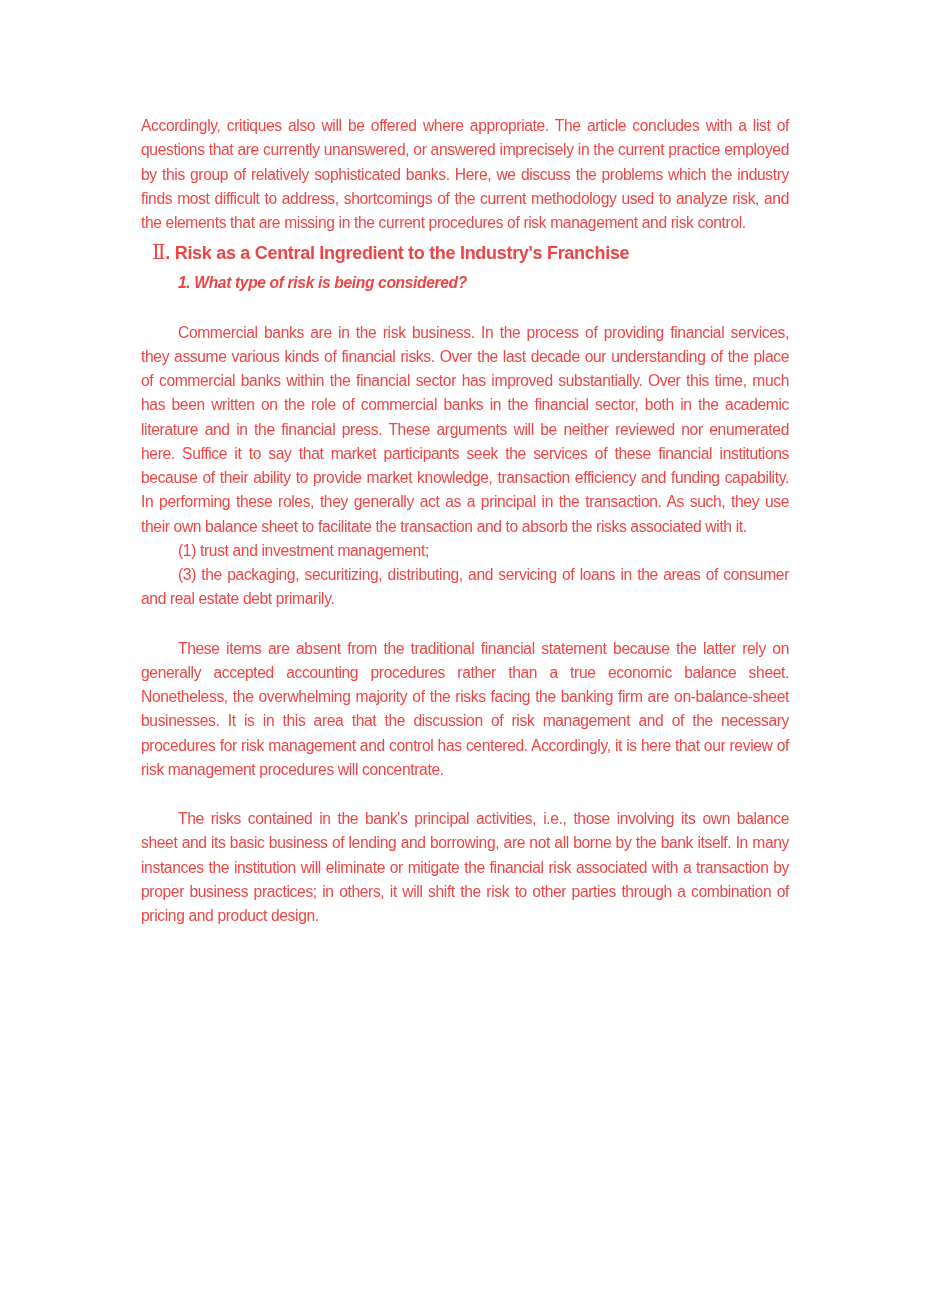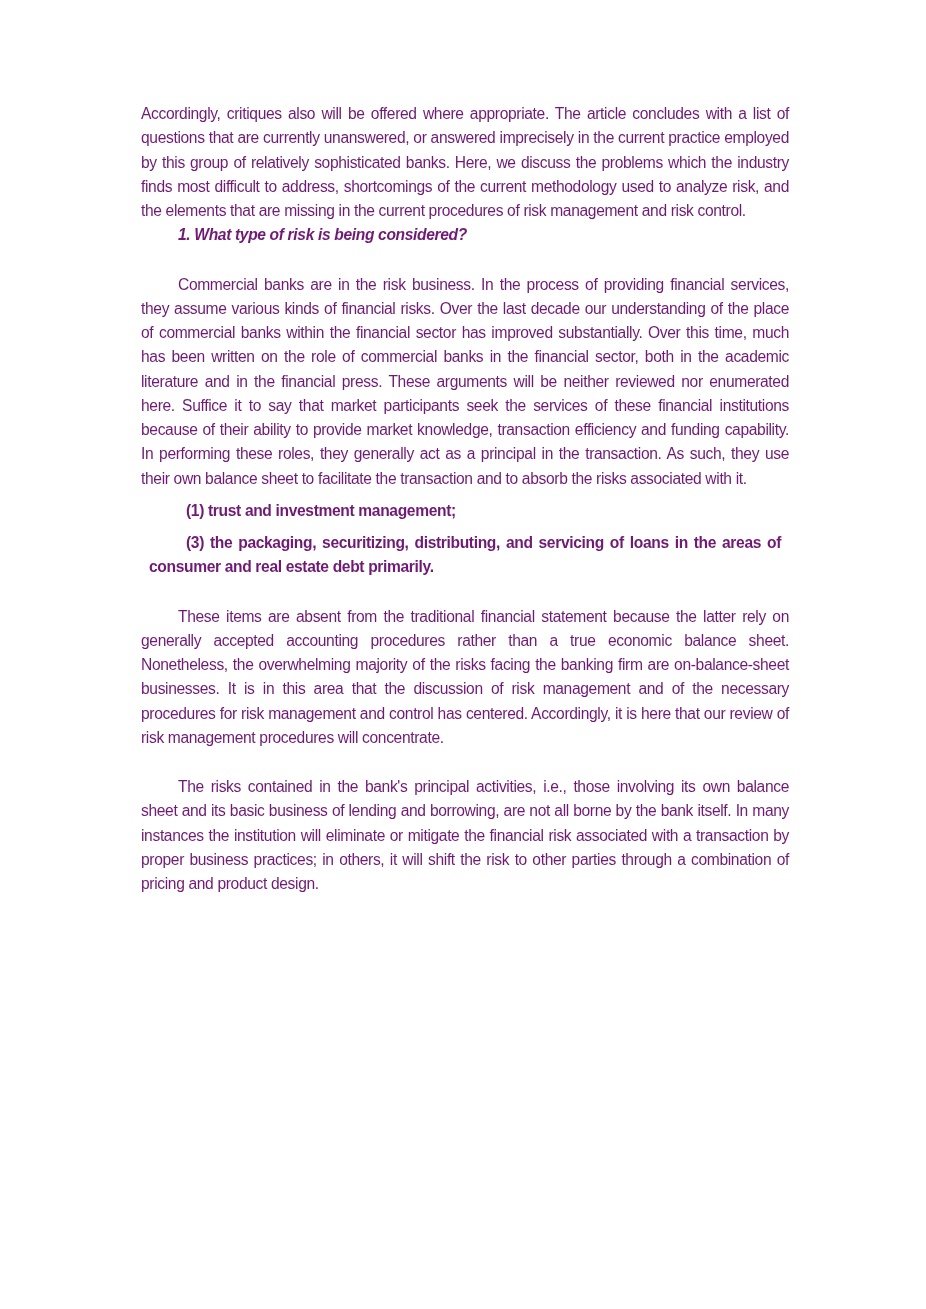--- a/index.html
+++ b/index.html
@@ -1,25 +1,25 @@
 <!DOCTYPE html>
 <html><head>
 <meta charset="utf-8">
 <style>
   html, body { margin: 0; padding: 0; background: #ffffff; }
   body { width: 926px; height: 1309px; position: relative; overflow: hidden; }
   .page {
     position: absolute;
     left: 141px;
-    top: 102px;
+    top: 114px;
     width: 648px;
     font-family: "Liberation Sans", "DejaVu Sans", sans-serif;
     font-size: 15.6px;
     line-height: 24.25px;
-    color: #701a75;
+    color: #ef4444;
     letter-spacing: -0.35px;
   }
   .p { text-align: justify; margin: 0; }
   .p::after { content: ""; }
   .indent { text-indent: 37px; margin-top: 25px; }
   .section-heading {
     font-weight: bold;
     font-size: 18px;
     line-height: 24px;
     margin: 5px 0 6px 11px;
@@ -29,28 +29,31 @@
     font-family: "Liberation Serif", "DejaVu Serif", serif;
     font-weight: normal;
     font-size: 20px;
   }
   .sub-heading {
     font-weight: bold;
     margin: 0;
     padding-left: 37px;
     font-style: italic;
   }
-  .list-item { text-align: justify; margin: 8px; text-indent: 37px; font-weight: bold; }
+  .list-item { text-align: justify; margin: 0; text-indent: 37px; }
 </style>
 </head>
 <body>
 
 <div class="page">
   <p class="p">Accordingly, critiques also will be offered where appropriate. The article concludes with a list of questions that are currently unanswered, or answered imprecisely in the current practice employed by this group of relatively sophisticated banks. Here, we discuss the problems which the industry finds most difficult to address, shortcomings of the current methodology used to analyze risk, and the elements that are missing in the current procedures of risk management and risk control.</p>
 
+  <div class="section-heading">
+    <span class="roman">Ⅱ</span><span>. Risk as a Central Ingredient to the Industry's Franchise</span>
+  </div>
 
   <p class="sub-heading">1. What type of risk is being considered?</p>
   <p class="p indent">Commercial banks are in the risk business. In the process of providing financial services, they assume various kinds of financial risks. Over the last decade our understanding of the place of commercial banks within the financial sector has improved substantially. Over this time, much has been written on the role of commercial banks in the financial sector, both in the academic literature and in the financial press. These arguments will be neither reviewed nor enumerated here. Suffice it to say that market participants seek the services of these financial institutions because of their ability to provide market knowledge, transaction efficiency and funding capability. In performing these roles, they generally act as a principal in the transaction. As such, they use their own balance sheet to facilitate the transaction and to absorb the risks associated with it.</p>
   <p class="list-item">(1) trust and investment management;</p>
   <p class="list-item">(3) the packaging, securitizing, distributing, and servicing of loans in the areas of consumer and real estate debt primarily.</p>
   <p class="p indent">These items are absent from the traditional financial statement because the latter rely on generally accepted accounting procedures rather than a true economic balance sheet. Nonetheless, the overwhelming majority of the risks facing the banking firm are on-balance-sheet businesses. It is in this area that the discussion of risk management and of the necessary procedures for risk management and control has centered. Accordingly, it is here that our review of risk management procedures will concentrate.</p>
 
   <p class="p indent">The risks contained in the bank's principal activities, i.e., those involving its own balance sheet and its basic business of lending and borrowing, are not all borne by the bank itself. In many instances the institution will eliminate or mitigate the financial risk associated with a transaction by proper business practices; in others, it will shift the risk to other parties through a combination of pricing and product design.</p>
 </div>
 

